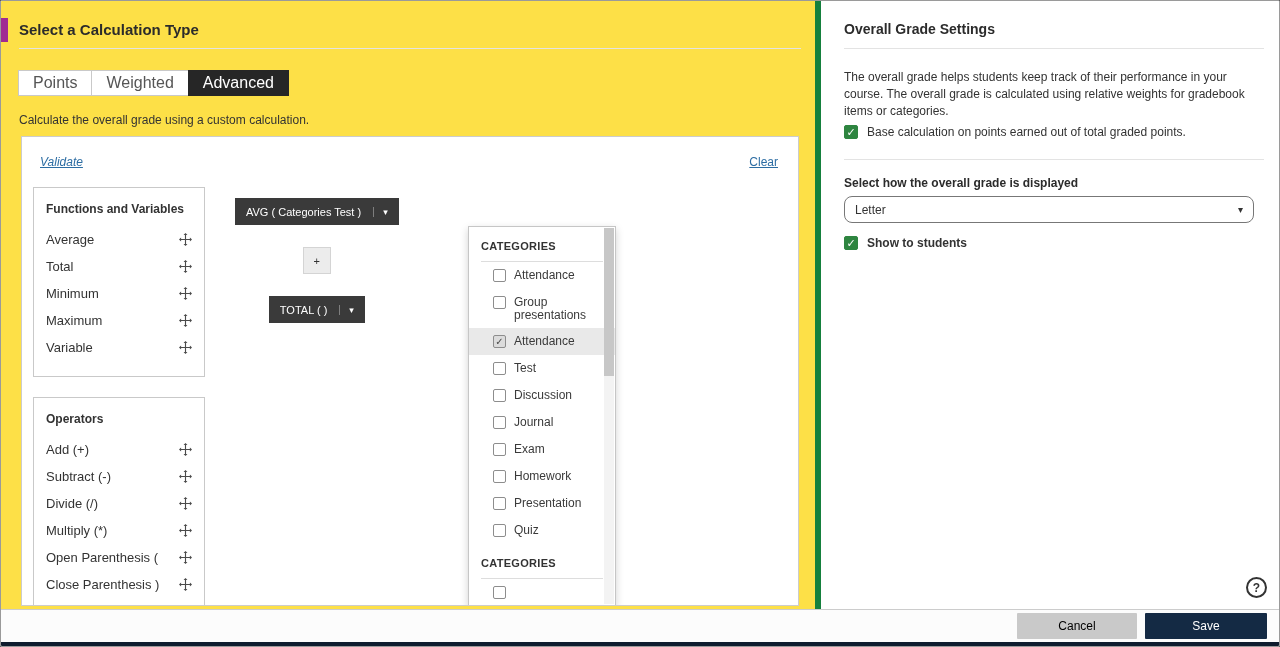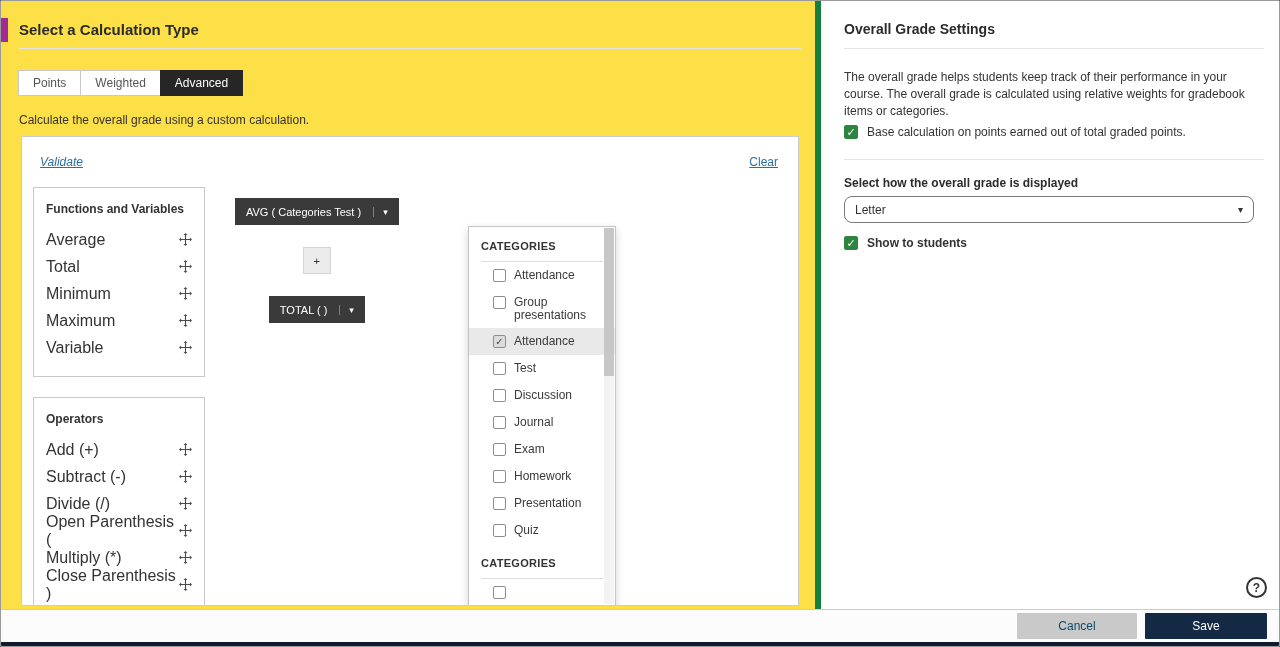--- a/index.html
+++ b/index.html
@@ -10,34 +10,34 @@
   body{background:#555;}
   #app{position:relative;width:1280px;height:647px;background:#fff;overflow:hidden;border:1px solid #9a9a9a;border-radius:2px;}
 
   
   .left{position:absolute;left:0;top:0;width:820px;height:608px;border-right:6px solid #15803d;background:#fde047;}
   .accent-bar{position:absolute;left:0;top:17px;width:7px;height:24px;background:var(--accent);}
   .left-title{position:absolute;left:18px;top:20px;font-size:15px;font-weight:bold;color:#2b2b2b;}
   .hline{position:absolute;border-top:1px solid #e3e3e3;height:0;}
   .left-hr{left:18px;width:782px;top:47px;}
   .tabs{position:absolute;left:18px;top:69px;display:flex;}
-  .tab{height:26px;display:flex;align-items:center;padding:12px 14px;font-size:12px;color:#555;background:#fff;border:1px solid #c9c9c9;margin-left:-1px;cursor:pointer;}
+  .tab{height:26px;display:flex;align-items:center;padding:12px 14px;font-size:16px;color:#555;background:#fff;border:1px solid #c9c9c9;margin-left:-1px;cursor:pointer;}
   .tab.selected{background:var(--tab-selected);border-color:var(--tab-selected);color:#fff;}
   .left-desc{position:absolute;left:18px;top:112px;font-size:12px;color:#333;}
 
   .builder{position:absolute;left:20px;top:135px;width:778px;height:470px;border:1px solid #cccccc;background:#fff;overflow:hidden;}
   .link{font-size:12px;color:var(--link);text-decoration:underline;cursor:pointer;}
   .validate-link{position:absolute;left:18px;top:18px;font-style:italic;}
   .clear-link{position:absolute;right:20px;top:18px;}
 
   .side-card{position:absolute;left:11px;width:172px;border:1px solid #c9c9c9;background:#fff;padding:14px 12px 10px;}
   .fn-card{top:50px;height:190px;}
   .op-card{top:260px;height:224px;}
   .card-title{font-size:12px;font-weight:bold;color:#333;margin-bottom:10px;}
-  .fn-row{display:flex;align-items:center;justify-content:space-between;height:27px;font-size:16px;color:#333;}
+  .fn-row{display:flex;align-items:center;justify-content:space-between;height:27px;font-size:13px;color:#333;}
   .move-icon{display:inline-flex;cursor:grab;}
 
   .chips{position:absolute;left:213px;top:61px;display:flex;gap:22px;align-items:center;flex-direction:column;}
   .chip{height:27px;display:flex;align-items:center;padding:0 10px;font-size:11px;background:#ececec;color:#333;border:1px solid #d4d4d4;cursor:pointer;white-space:nowrap;}
   .chip.dark{background:var(--chip-dark);border-color:var(--chip-dark);color:#fff;}
   .chip-caret{display:none;font-size:9px;}
   .chip.has-caret .chip-caret{display:inline-block;border-left:1px solid rgba(255,255,255,.35);padding-left:9px;margin-left:12px;}
 
   .dropdown{position:absolute;left:446px;top:89px;width:148px;height:380px;background:#fff;border:1px solid #c6c6c6;box-shadow:0 3px 8px rgba(0,0,0,.18);overflow:hidden;}
   .dd-header{margin:0 12px;padding:13px 0 9px;border-bottom:1px solid #ddd;font-size:11px;font-weight:bold;color:#333;letter-spacing:.3px;}
@@ -66,21 +66,21 @@
   .gcheck.checked .g-tick{display:block;}
   .right-hr2{left:22px;width:420px;top:158px;}
   .display-label{position:absolute;left:22px;top:175px;font-size:12px;font-weight:bold;color:#2b2b2b;}
   .select{position:absolute;left:22px;top:195px;width:410px;height:27px;border:1px solid #777;border-radius:8px;background:#fff;display:flex;align-items:center;justify-content:space-between;padding:0 10px;font-size:12px;color:#333;cursor:pointer;}
   .select-caret{font-size:10px;color:#333;}
   .help-btn{position:absolute;left:424px;top:576px;width:21px;height:21px;border:2px solid #333;border-radius:50%;display:flex;align-items:center;justify-content:center;font-size:12px;font-weight:bold;color:#333;background:#fff;cursor:pointer;}
 
   
   .footer{position:absolute;left:0;top:608px;width:1280px;height:33px;background:#fcfcfc;border-top:1px solid #ccc;display:flex;align-items:center;justify-content:flex-end;gap:8px;padding-right:14px;}
   .btn{height:26px;display:flex;align-items:center;justify-content:center;font-size:12px;border:none;border-radius:1px;cursor:pointer;}
-  .btn-cancel{width:120px;background:var(--cancel-bg);color:#0c4a6e;}
+  .btn-cancel{width:120px;background:var(--cancel-bg);color:#000000;}
   .btn-save{width:122px;background:var(--save-bg);color:#fff;}
   .bottom-strip{position:absolute;left:0;top:641px;width:1280px;height:6px;background:var(--bottom-bar);}
 </style>
 </head>
 <body>
 
 <div id="app">
 
   <div class="left">
     <div class="accent-bar"></div>
@@ -169,29 +169,29 @@
             </div>
             <div class="fn-row">
               <span>Divide (/)</span>
               <span class="move-icon">
                 <svg width="13" height="13" viewBox="0 0 16 16" fill="#4a4a4a">
                   <path d="M8 0 L10.4 2.6 L5.6 2.6 Z M8 16 L5.6 13.4 L10.4 13.4 Z M0 8 L2.6 5.6 L2.6 10.4 Z M16 8 L13.4 10.4 L13.4 5.6 Z M7.3 2.6 h1.4 v4.7 h4.7 v1.4 h-4.7 v4.7 h-1.4 v-4.7 H2.6 v-1.4 h4.7 Z"></path>
                 </svg>
               </span>
             </div>
             <div class="fn-row">
+              <span>Multiply (*)</span>
+              <span class="move-icon">
+                <svg width="13" height="13" viewBox="0 0 16 16" fill="#4a4a4a">
+                  <path d="M8 0 L10.4 2.6 L5.6 2.6 Z M8 16 L5.6 13.4 L10.4 13.4 Z M0 8 L2.6 5.6 L2.6 10.4 Z M16 8 L13.4 10.4 L13.4 5.6 Z M7.3 2.6 h1.4 v4.7 h4.7 v1.4 h-4.7 v4.7 h-1.4 v-4.7 H2.6 v-1.4 h4.7 Z"></path>
+                </svg>
+              </span>
+            </div>
+            <div class="fn-row">
               <span>Open Parenthesis (</span>
-              <span class="move-icon">
-                <svg width="13" height="13" viewBox="0 0 16 16" fill="#4a4a4a">
-                  <path d="M8 0 L10.4 2.6 L5.6 2.6 Z M8 16 L5.6 13.4 L10.4 13.4 Z M0 8 L2.6 5.6 L2.6 10.4 Z M16 8 L13.4 10.4 L13.4 5.6 Z M7.3 2.6 h1.4 v4.7 h4.7 v1.4 h-4.7 v4.7 h-1.4 v-4.7 H2.6 v-1.4 h4.7 Z"></path>
-                </svg>
-              </span>
-            </div>
-            <div class="fn-row">
-              <span>Multiply (*)</span>
               <span class="move-icon">
                 <svg width="13" height="13" viewBox="0 0 16 16" fill="#4a4a4a">
                   <path d="M8 0 L10.4 2.6 L5.6 2.6 Z M8 16 L5.6 13.4 L10.4 13.4 Z M0 8 L2.6 5.6 L2.6 10.4 Z M16 8 L13.4 10.4 L13.4 5.6 Z M7.3 2.6 h1.4 v4.7 h4.7 v1.4 h-4.7 v4.7 h-1.4 v-4.7 H2.6 v-1.4 h4.7 Z"></path>
                 </svg>
               </span>
             </div>
             <div class="fn-row">
               <span>Close Parenthesis )</span>
               <span class="move-icon">
                 <svg width="13" height="13" viewBox="0 0 16 16" fill="#4a4a4a">

